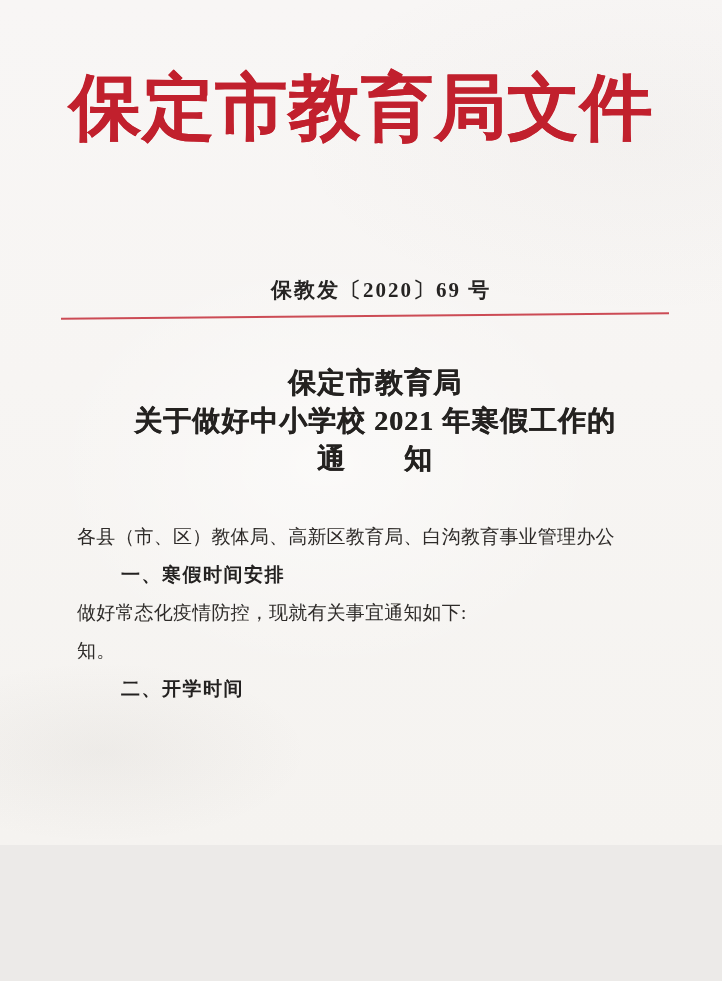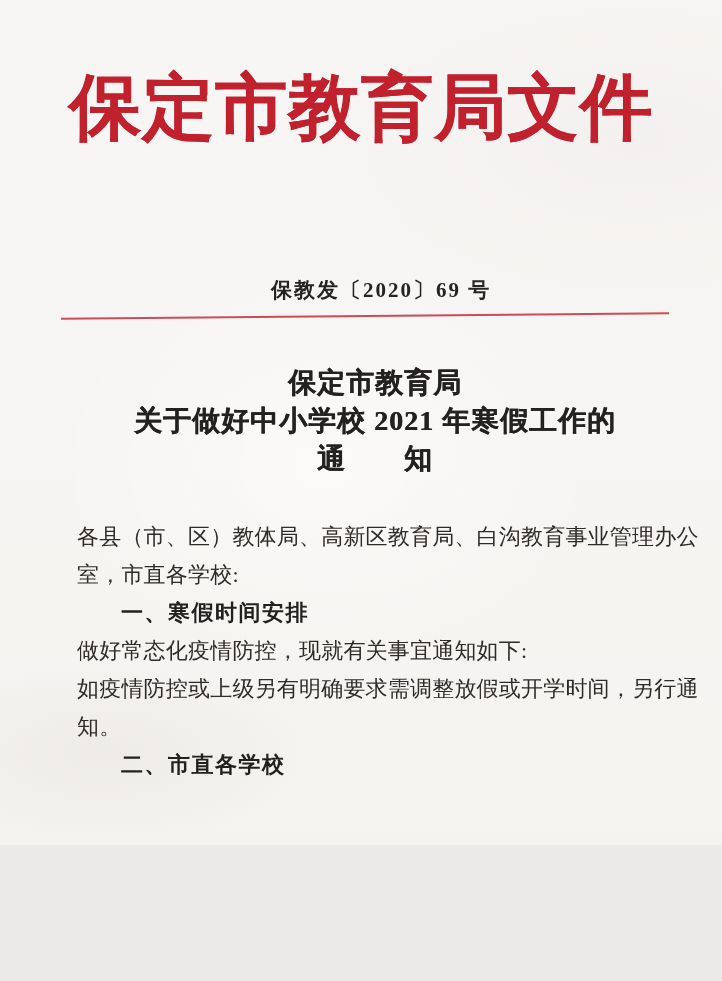--- a/index.html
+++ b/index.html
@@ -67,21 +67,21 @@
     font-weight: bold;
     letter-spacing: 1px;
     color: #242220;
     text-shadow: 0.4px 0 0 #242220;
   }
   
   .body-block {
     position: absolute;
     top: 518px; left: 77px;
     width: 626px;
-    font-size: 22px;
+    font-size: 19px;
     line-height: 38px;
     letter-spacing: 0.2px;
     color: #2e2b29;
   }
   .body-line { white-space: nowrap; }
   .body-line.indent { text-indent: 44px; }
   .body-line.heading {
     font-family: "Liberation Sans", "DejaVu Sans", sans-serif;
     font-weight: bold;
     letter-spacing: 1.5px;
@@ -108,23 +108,21 @@
   <div class="red-divider"></div>
 
   <div class="title-block">
     <div>保定市教育局</div>
     <div>关于做好中小学校 2021 年寒假工作的</div>
     <div>通　　知</div>
   </div>
 
   <div class="body-block">
     <div class="body-line">各县（市、区）教体局、高新区教育局、白沟教育事业管理办公</div>
-    <div class="body-line">室，市直各学校:</div>
     <div class="body-line indent heading">一、寒假时间安排</div>
     <div class="body-line">做好常态化疫情防控，现就有关事宜通知如下:</div>
-    <div class="body-line">如疫情防控或上级另有明确要求需调整放假或开学时间，另行通</div>
     <div class="body-line">知。</div>
-    <div class="body-line indent heading">二、市直各学校</div>
+    <div class="body-line indent heading">二、开学时间</div>
   </div>
 
   <div class="page-number">1</div>
 
 </div>
 
 </body></html>

